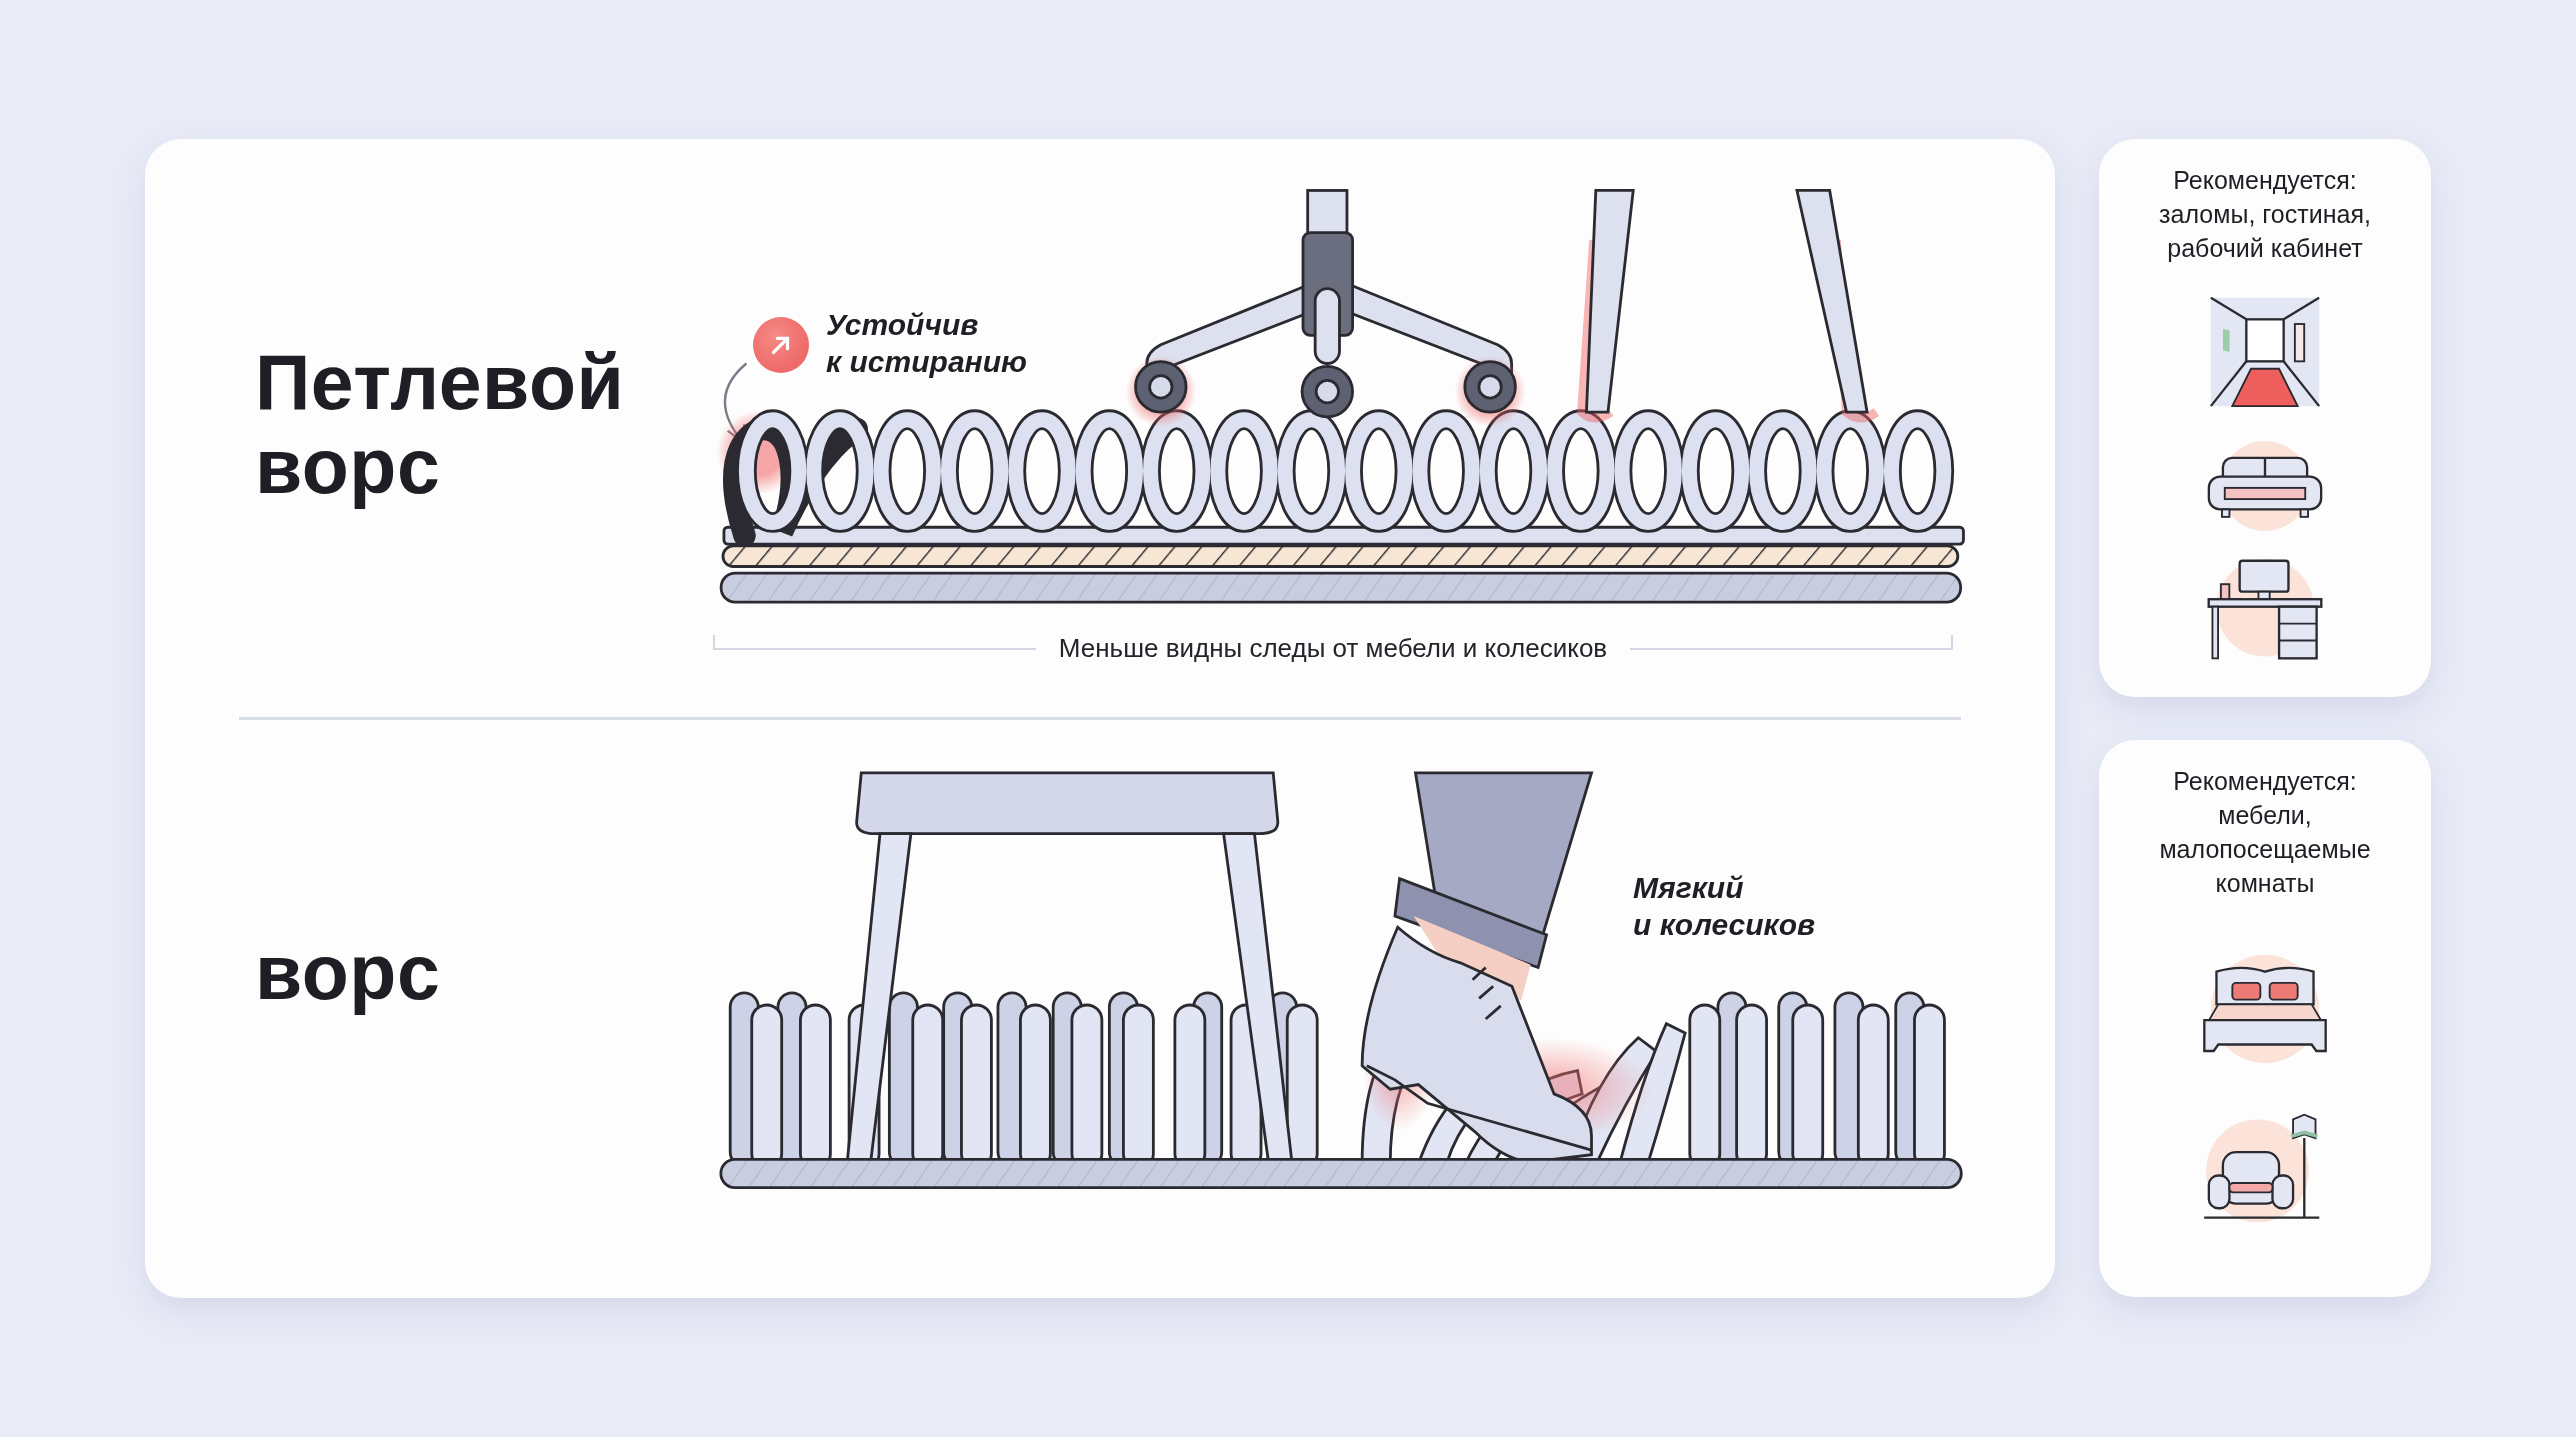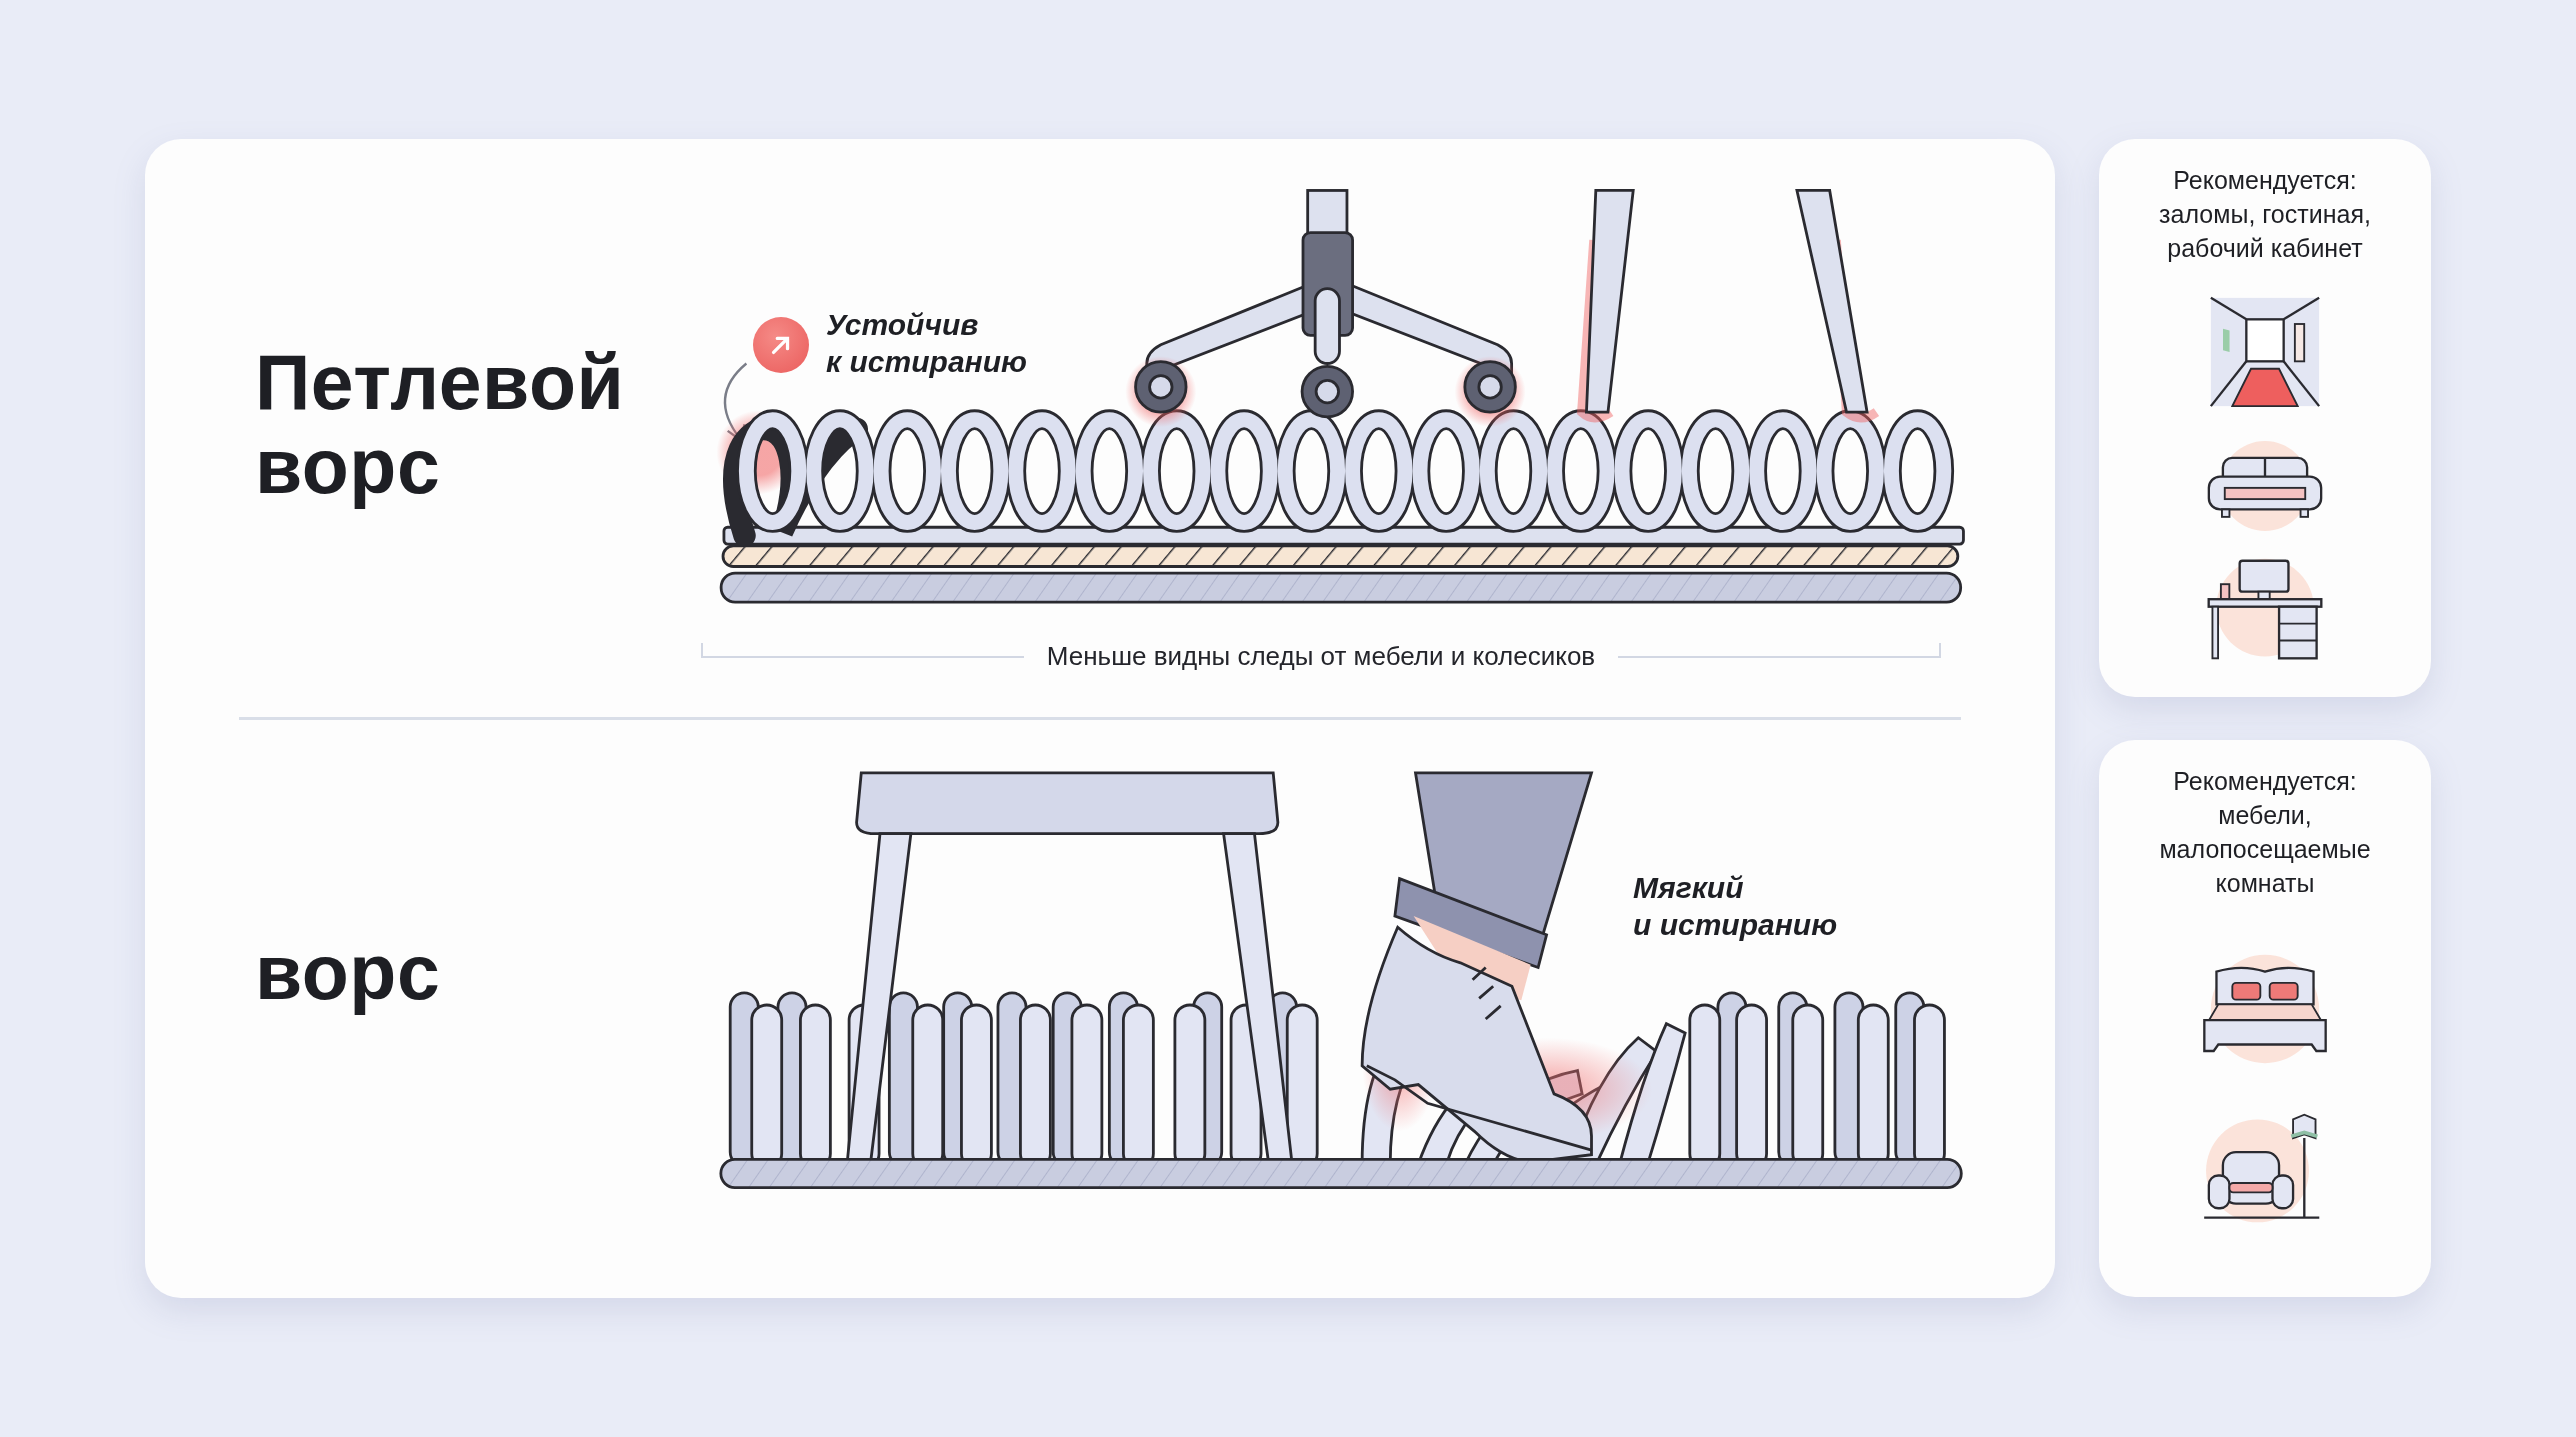--- a/index.html
+++ b/index.html
@@ -20,21 +20,21 @@
   .pile-title {
     position:absolute; left:110px; font-weight:700; font-size:77px; line-height:84px;
     color:#1E1F24; letter-spacing:0.5px;
   }
   .pile-title span { display:block; }
   #title-loop { top:201px; }
   #title-cut { top:791px; }
 
   .divider { position:absolute; left:94px; top:578px; width:1722px; height:2.8px; background:#D9DEE8; }
 
-  .caption-row { position:absolute; left:556px; width:1240px; height:28px;margin-top:8px; }
+  .caption-row { position:absolute; left:568px; width:1240px; height:28px; }
   .caption-row .bracket { position:absolute; top:0; height:13px; border-bottom:2.8px solid #D2D7E3; }
   .caption-row .bracket.l { left:0; border-left:2.8px solid #D2D7E3; }
   .caption-row .bracket.r { right:0; border-right:2.8px solid #D2D7E3; }
   .caption-text {
     position:absolute; top:-1.9px; left:0; right:0; text-align:center;
     font-size:26px; color:#24252B;
   }
   .caption-text span { background:#FDFDFD; padding:0 22.5px; }
 
   .callout {
@@ -268,21 +268,21 @@
       <path d="M 1338 842 Q 1370 870 1405 880 L 1460 905 L 1505 1020 Q 1545 1035 1545 1065 L 1545 1085 L 1480 1093 Q 1450 1090 1420 1060 L 1360 1010 L 1330 1015 L 1300 990 Q 1300 930 1338 842 Z" fill="#D8DCEC" stroke="#2A2A30" stroke-width="3"></path>
       <path d="M 1305 990 L 1335 1005 L 1370 1030 L 1545 1080" fill="none" stroke="#2A2A30" stroke-width="3"></path>
       <path d="M 1418 898 L 1432 885 M 1425 918 L 1440 905 M 1432 940 L 1448 926" stroke="#2A2A30" stroke-width="3"></path>
     </g>
 
     <rect x="615" y="1090" width="1325" height="30" rx="15" fill="url(#hatch2)" stroke="#2A2A30" stroke-width="3"></rect>
   </svg>
 
   <div class="callout" id="callout-soft">
     <span>Мягкий</span>
-    <span>и истиранию</span>
+    <span>и колесиков</span>
   </div>
 
 </div>
 
 <div class="card" id="rec-card-1">
   <div class="rec-text">
     <span>Рекомендуется:</span>
     <span>заломы, гостиная,</span>
     <span>рабочий кабинет</span>
   </div>

